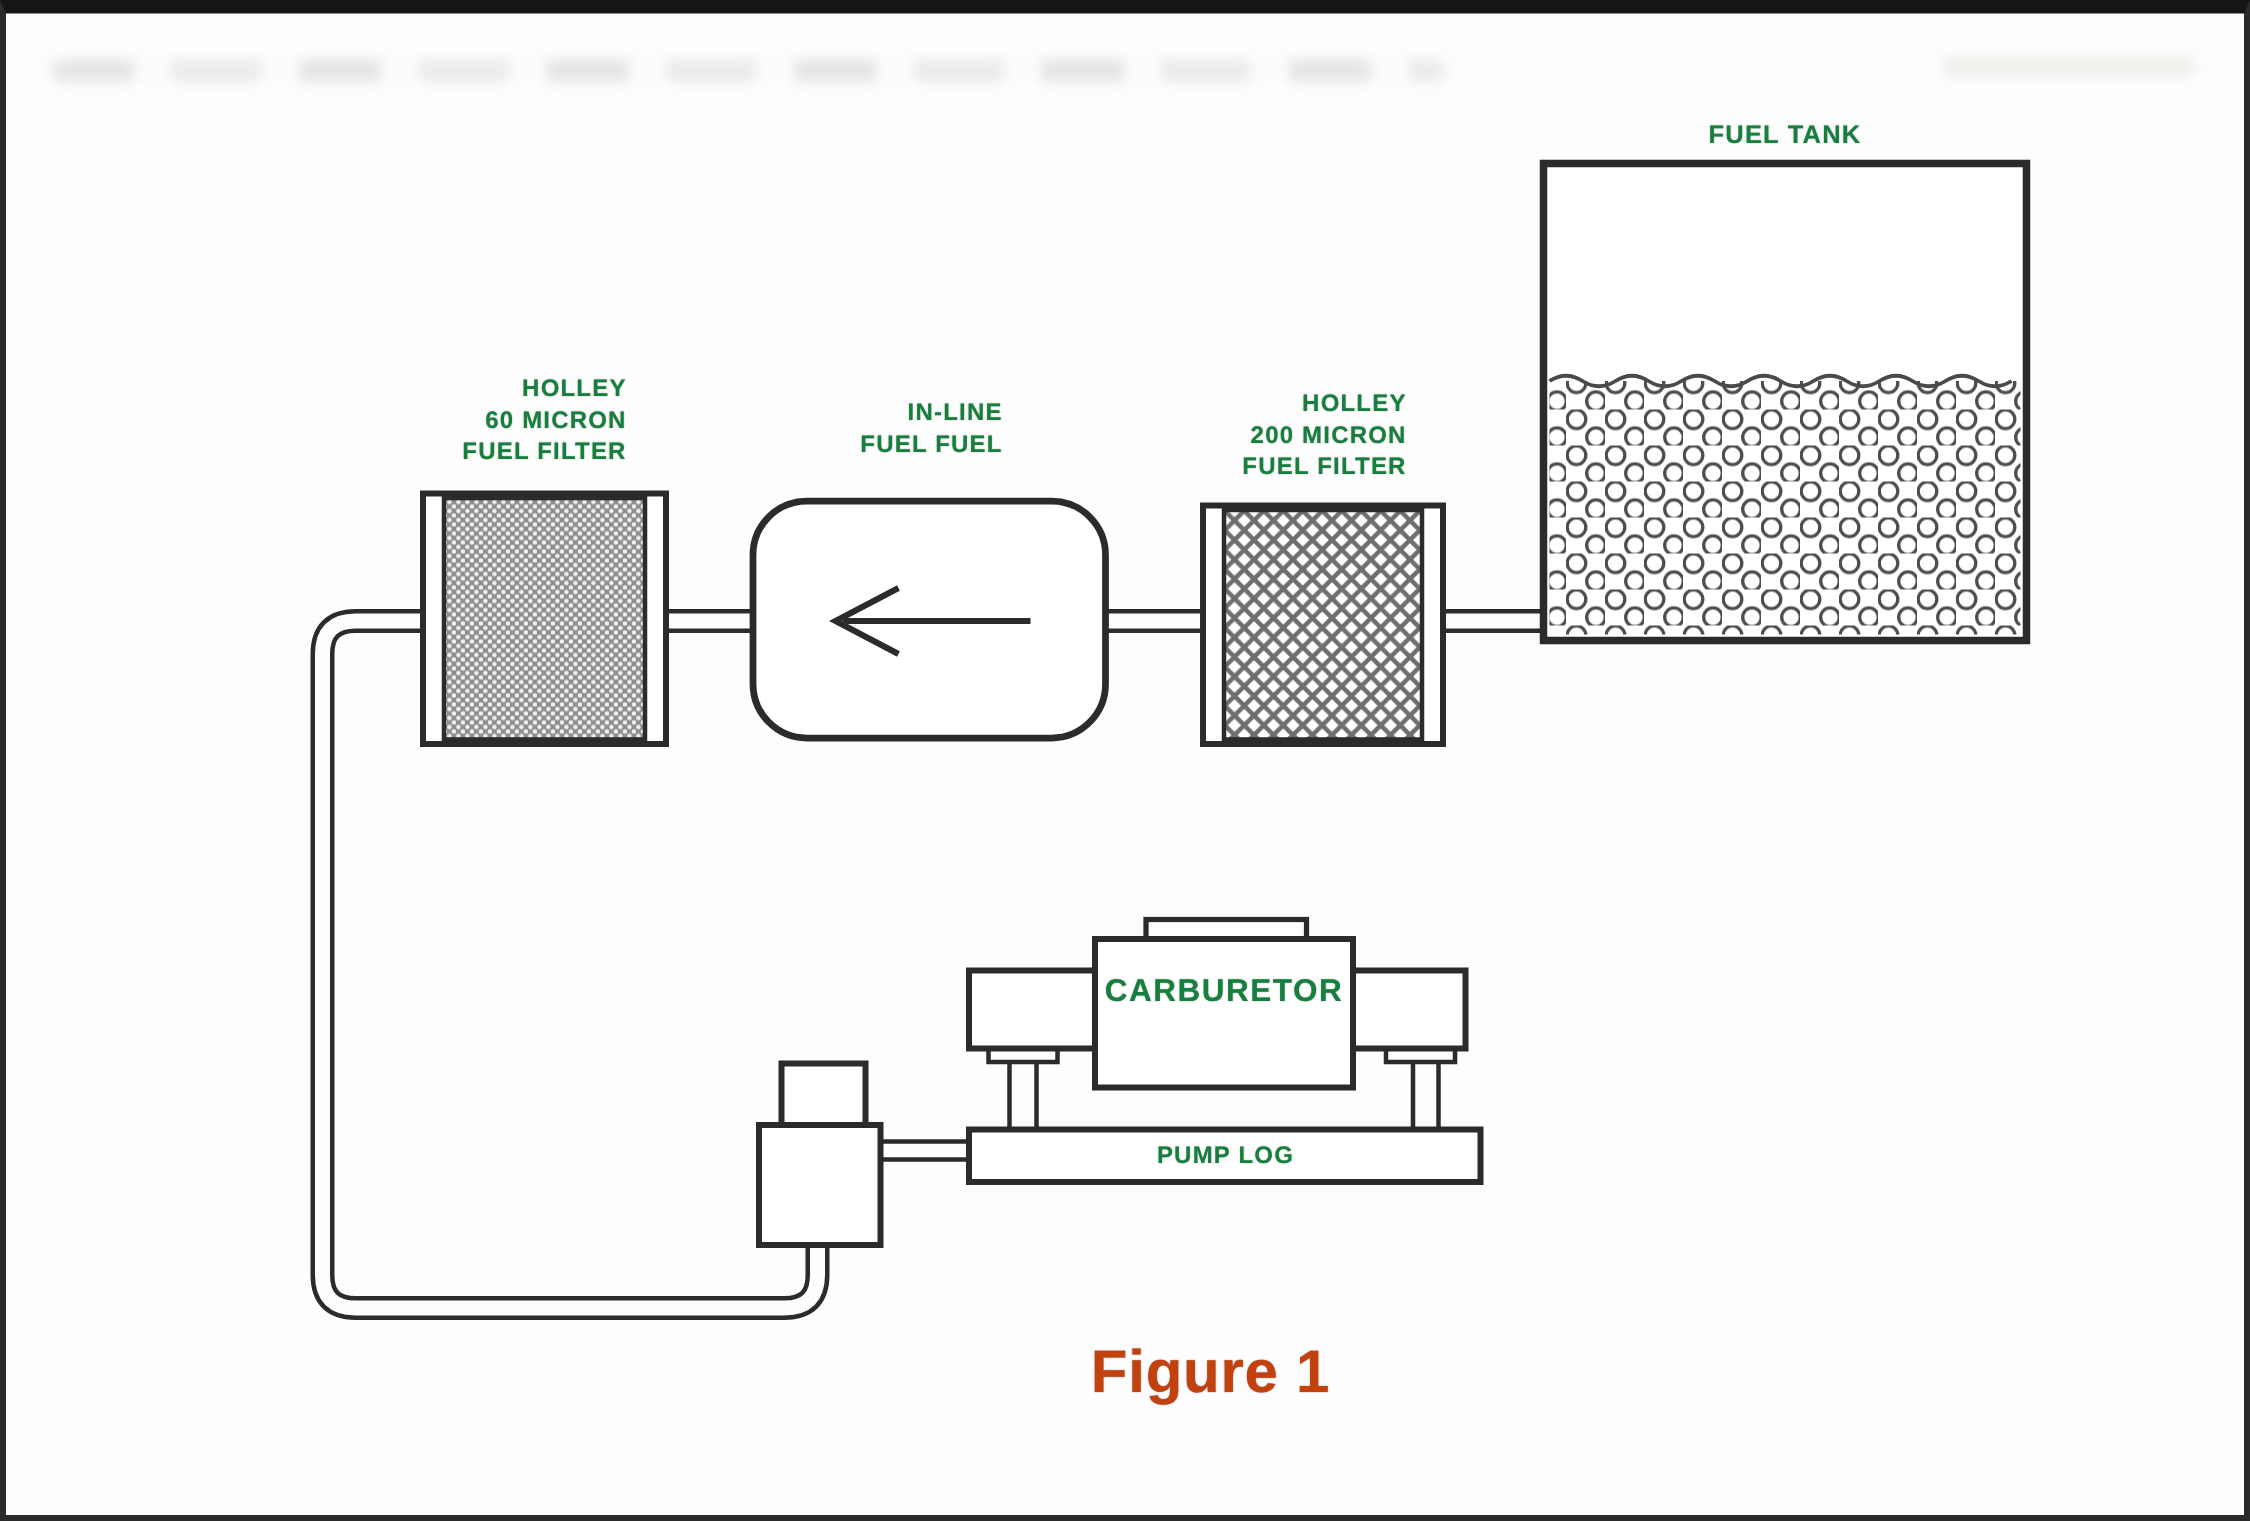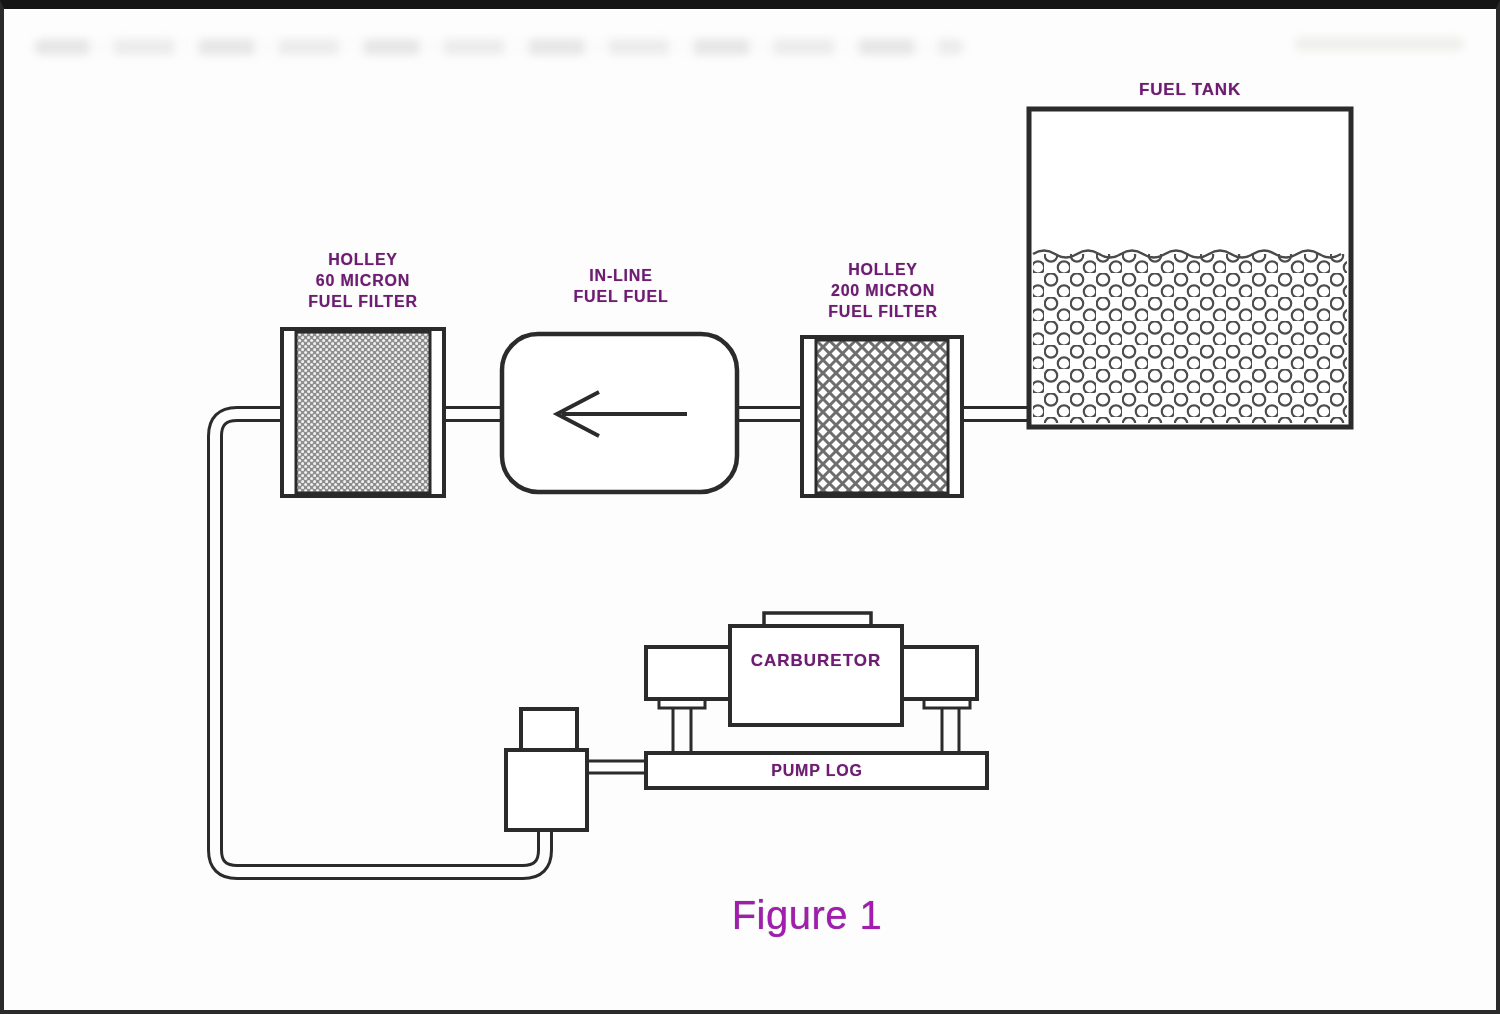--- a/index.html
+++ b/index.html
@@ -28,41 +28,41 @@
   .scan-artifact-2 {
     position:absolute; left:1290px; top:28px; width:170px; height:14px;
     background:rgba(170,165,150,0.16);
     filter:blur(4px);
     border-radius:7px;
   }
   svg.diagram { position:absolute; left:0; top:0; }
   .lbl {
     position:absolute;
     transform:translateX(-50%);
-    text-align:center;
+    text-align:right;
     font-weight:bold;
     font-size:16px;
     line-height:21px;
     letter-spacing:0.8px;
-    color:#701a75;
+    color:#15803d;
     white-space:nowrap;
     text-shadow:0 0 1px rgba(70,70,70,0.55);
   }
   .lbl span { display:block; }
   .lbl-tank        { left:1186px; top:70px;  font-size:17px; }
   .lbl-filter40    { left:359px;  top:240px; }
   .lbl-pump        { left:617px;  top:256px; }
   .lbl-filter100   { left:879px;  top:250px; }
-  .lbl-carburetor  { left:812px;  top:641px; font-size:17px; letter-spacing:1px; }
+  .lbl-carburetor  { left:812px;  top:641px; font-size:21px; letter-spacing:1px; }
   .lbl-fuellog     { left:813px;  top:751px; }
   .caption {
     position:absolute; left:803px; top:884px;
     transform:translateX(-50%);
-    font-weight:normal; font-size:40px; letter-spacing:0.5px;
-    color:#a21caf;
+    font-weight:bold; font-size:40px; letter-spacing:0.5px;
+    color:#c2410c;
     text-shadow:0 0 1px rgba(30,38,55,0.6);
     white-space:nowrap;
   }
 </style>
 </head>
 <body>
 
 <div class="page">
 
   <div class="scan-artifact"></div>

